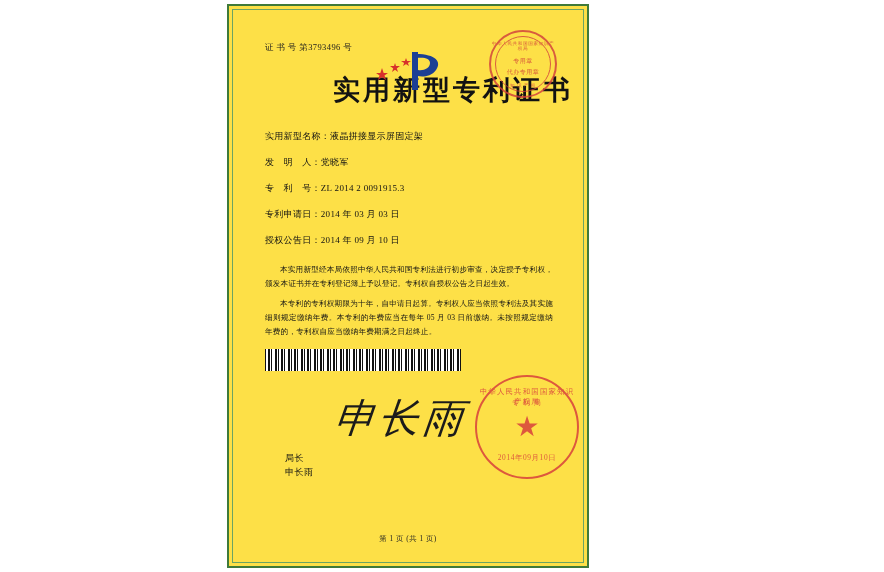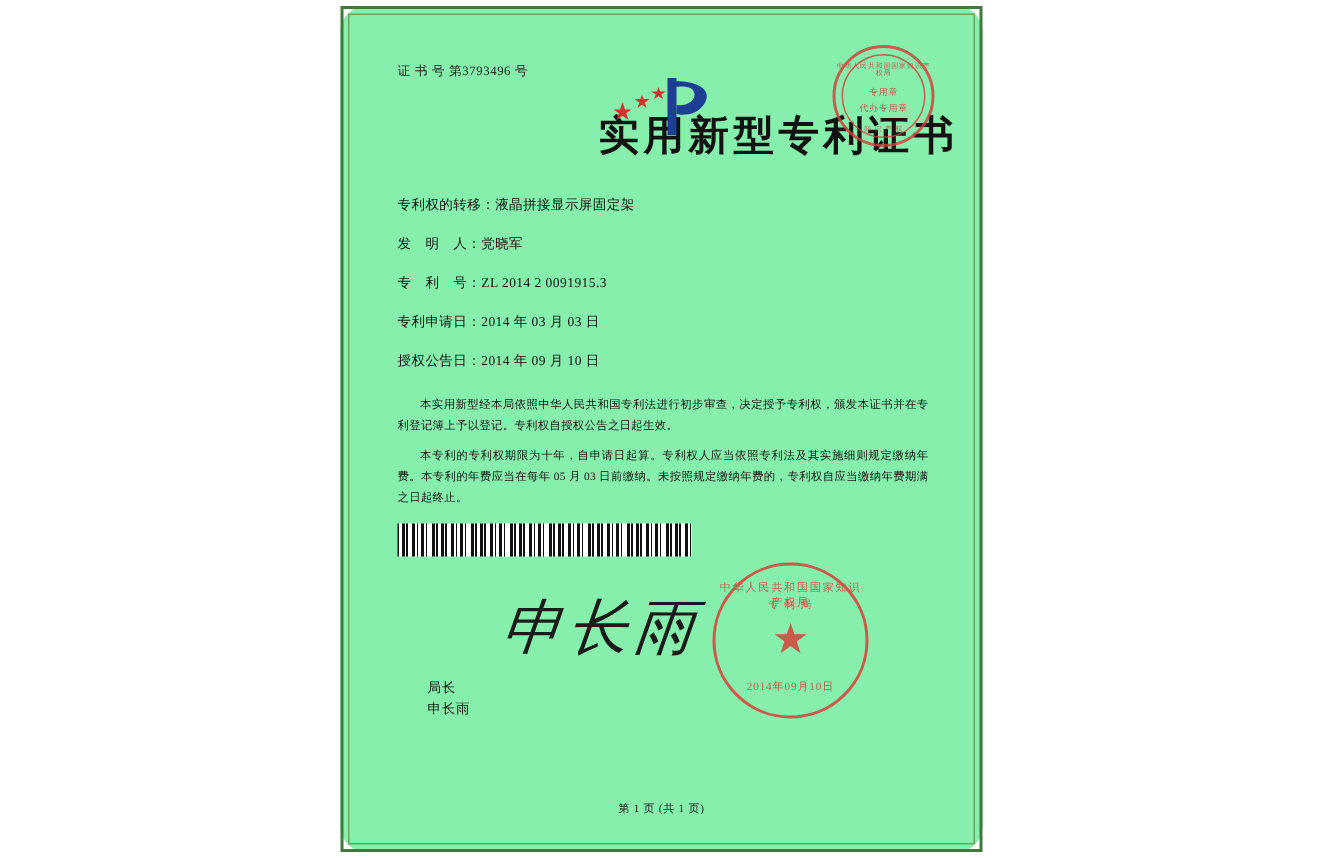--- a/index.html
+++ b/index.html
@@ -17,25 +17,24 @@
     position: relative;
     width: 884px;
     height: 572px;
     background: #ffffff;
   }
   
   .sheet {
     position: absolute;
     left: 227px;
     top: 4px;
-    width: 428px;
+    width: 362px;
     height: 564px;
-    background: #86efac;
-    box-sizing: border-box;
-    border-radius: 17px;
+    background: #fde047;
+    box-sizing: border-box;
   }
   .border-outer {
     position: absolute;
     left: 0; top: 0; right: 0; bottom: 0;
     border: 2px solid #3f7a3a;
     box-sizing: border-box;
   }
   .border-inner {
     position: absolute;
     left: 5px; top: 5px; right: 5px; bottom: 5px;
@@ -284,21 +283,21 @@
         <div class="arc-top">中华人民共和国国家知识产权局</div>
         <div class="mid1">专用章</div>
         <div class="mid2">代办专用章</div>
         <div class="arc-bottom">知 识 产 权</div>
       </div>
 
       <div class="title">实用新型专利证书</div>
 
       <div class="fields">
         <div class="field">
-          <span class="lbl">专利权的转移：</span><span class="val">液晶拼接显示屏固定架</span>
+          <span class="lbl">实用新型名称：</span><span class="val">液晶拼接显示屏固定架</span>
         </div>
         <div class="field">
           <span class="lbl">发　明　人：</span><span class="val">党晓军</span>
         </div>
         <div class="field">
           <span class="lbl">专　利　号：</span><span class="val">ZL 2014 2 0091915.3</span>
         </div>
         <div class="field">
           <span class="lbl">专利申请日：</span><span class="val">2014 年 03 月 03 日</span>
         </div>

